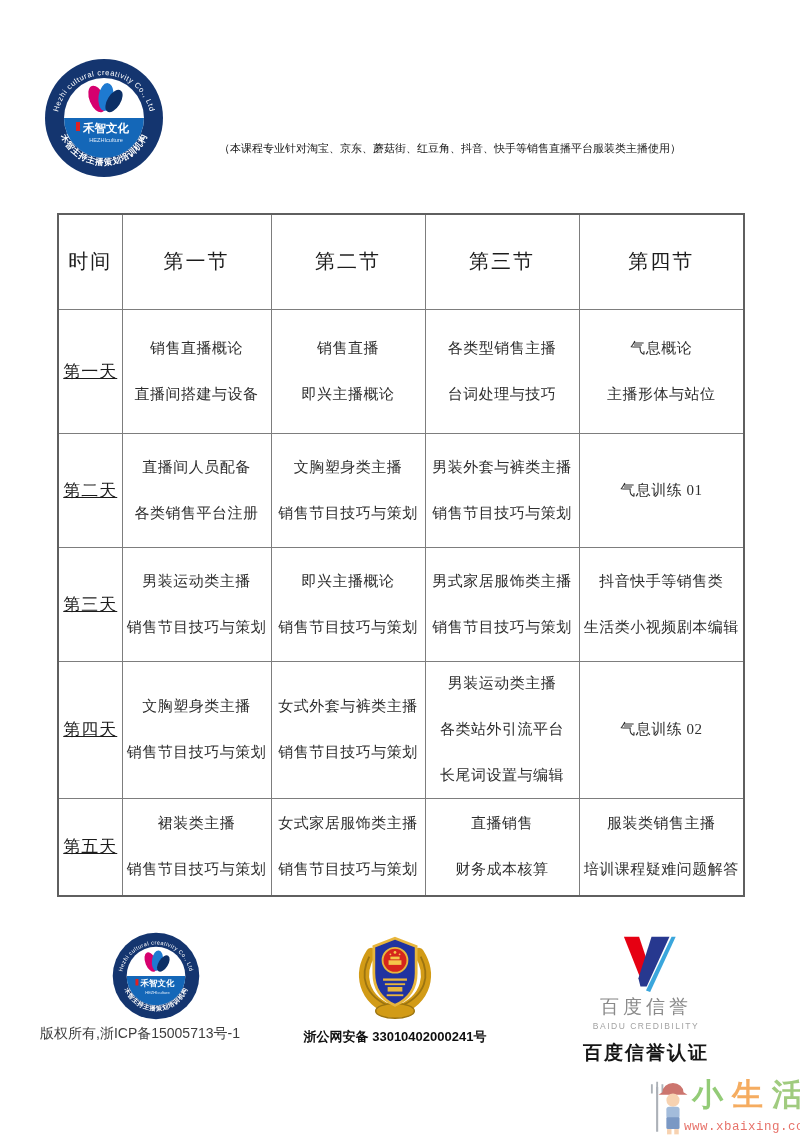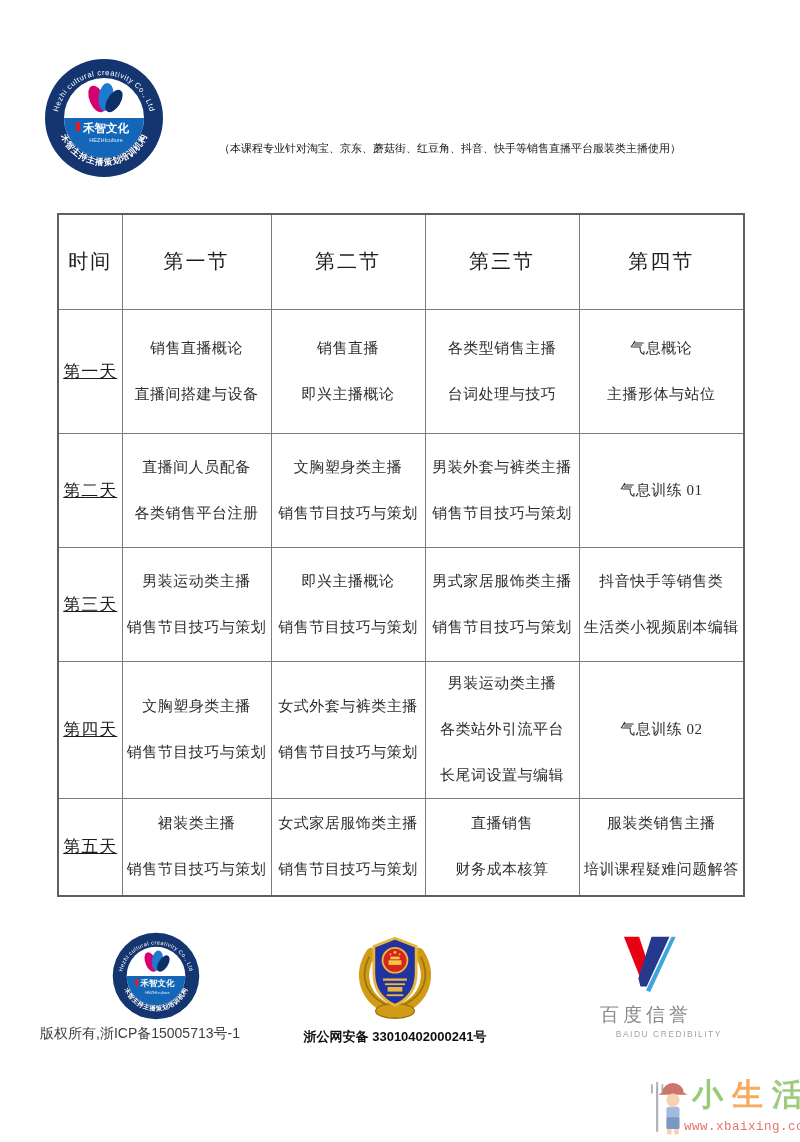--- a/index.html
+++ b/index.html
@@ -57,22 +57,22 @@
     font-family:"Liberation Sans",sans-serif; font-size:14px; color:#3d3d3d;
   }
   .police-badge { position:absolute; left:349px; top:928px; width:92px; height:94px; }
   .police-badge svg { width:100%; height:100%; display:block; }
   .police-text {
     position:absolute; left:283px; top:1028px; width:224px; text-align:center;
     font-family:"Liberation Sans",sans-serif; font-size:13px; font-weight:bold; color:#0e0e0e;
   }
   .baidu-block { position:absolute; left:570px; top:934px; width:152px; text-align:center; }
   .baidu-v { width:70px; height:58px; margin:0 auto; display:block; }
-  .baidu-cn { font-family:"Liberation Sans",sans-serif; font-size:19px; color:#8a8a8a; letter-spacing:4px; margin-top:10px; }
-  .baidu-en { font-family:"Liberation Sans",sans-serif; font-size:8.5px; color:#a3a3a3; letter-spacing:1.5px; margin-top:1px;text-align:right; }
+  .baidu-cn { font-family:"Liberation Sans",sans-serif; font-size:19px; color:#8a8a8a; letter-spacing:4px; margin-top:2px; }
+  .baidu-en { font-family:"Liberation Sans",sans-serif; font-size:8.5px; color:#a3a3a3; letter-spacing:1.5px; margin-top:1px; }
   .baidu-cert { font-family:"Liberation Sans",sans-serif; font-size:19px; font-weight:bold; color:#161616; letter-spacing:2px; margin-top:9px; }
 
   
   .watermark { position:absolute; left:648px; top:1074px; width:150px; height:66px; opacity:.82; }
   .wm-cartoon { position:absolute; left:0; top:5px; width:42px; height:58px; }
   .wm-chars { position:absolute; left:44px; top:0; display:flex; gap:9px;
               font-family:"Liberation Sans",sans-serif; font-size:31px; font-weight:bold; }
   .wm-url { position:absolute; left:36px; top:46px; font-family:"Liberation Mono",monospace;
             font-size:12.5px; color:#e2544a; letter-spacing:.5px; white-space:nowrap; }
 </style>
@@ -312,20 +312,21 @@
   <div class="police-text">浙公网安备 33010402000241号</div>
 
   <div class="baidu-block">
     <svg class="baidu-v" viewBox="0 0 100 84" aria-hidden="true">
       <polygon points="18,4 40,4 56,52 45,72" fill="#e60012"></polygon>
       <polygon points="58,4 84,4 51,76 42,76 39,64" fill="#27388f"></polygon>
       <polygon points="87,4 93,4 56,84 50,82" fill="#3aa6dc"></polygon>
     </svg>
     <div class="baidu-cn">百度信誉</div>
     <div class="baidu-en">BAIDU CREDIBILITY</div>
+    <div class="baidu-cert">百度信誉认证</div>
   </div>
 
   <div class="watermark">
     <svg class="wm-cartoon" viewBox="0 0 30 44" aria-hidden="true">
       <line x1="6" y1="6" x2="6" y2="40" stroke="#9aa0a8" stroke-width="1.6"></line>
       <path d="M2,4 v7 M6,2 v9 M10,4 v7" stroke="#9aa0a8" stroke-width="1.4" fill="none"></path>
       <path d="M10,10 a8,7 0 0 1 16,0 l3,2 h-22 z" fill="#c2574f"></path>
       <circle cx="18" cy="16" r="5" fill="#f6c9a0"></circle>
       <rect x="13" y="21" width="10" height="9" rx="2" fill="#90aed4"></rect>
       <rect x="13" y="29" width="10" height="9" rx="1" fill="#5d82b8"></rect>

